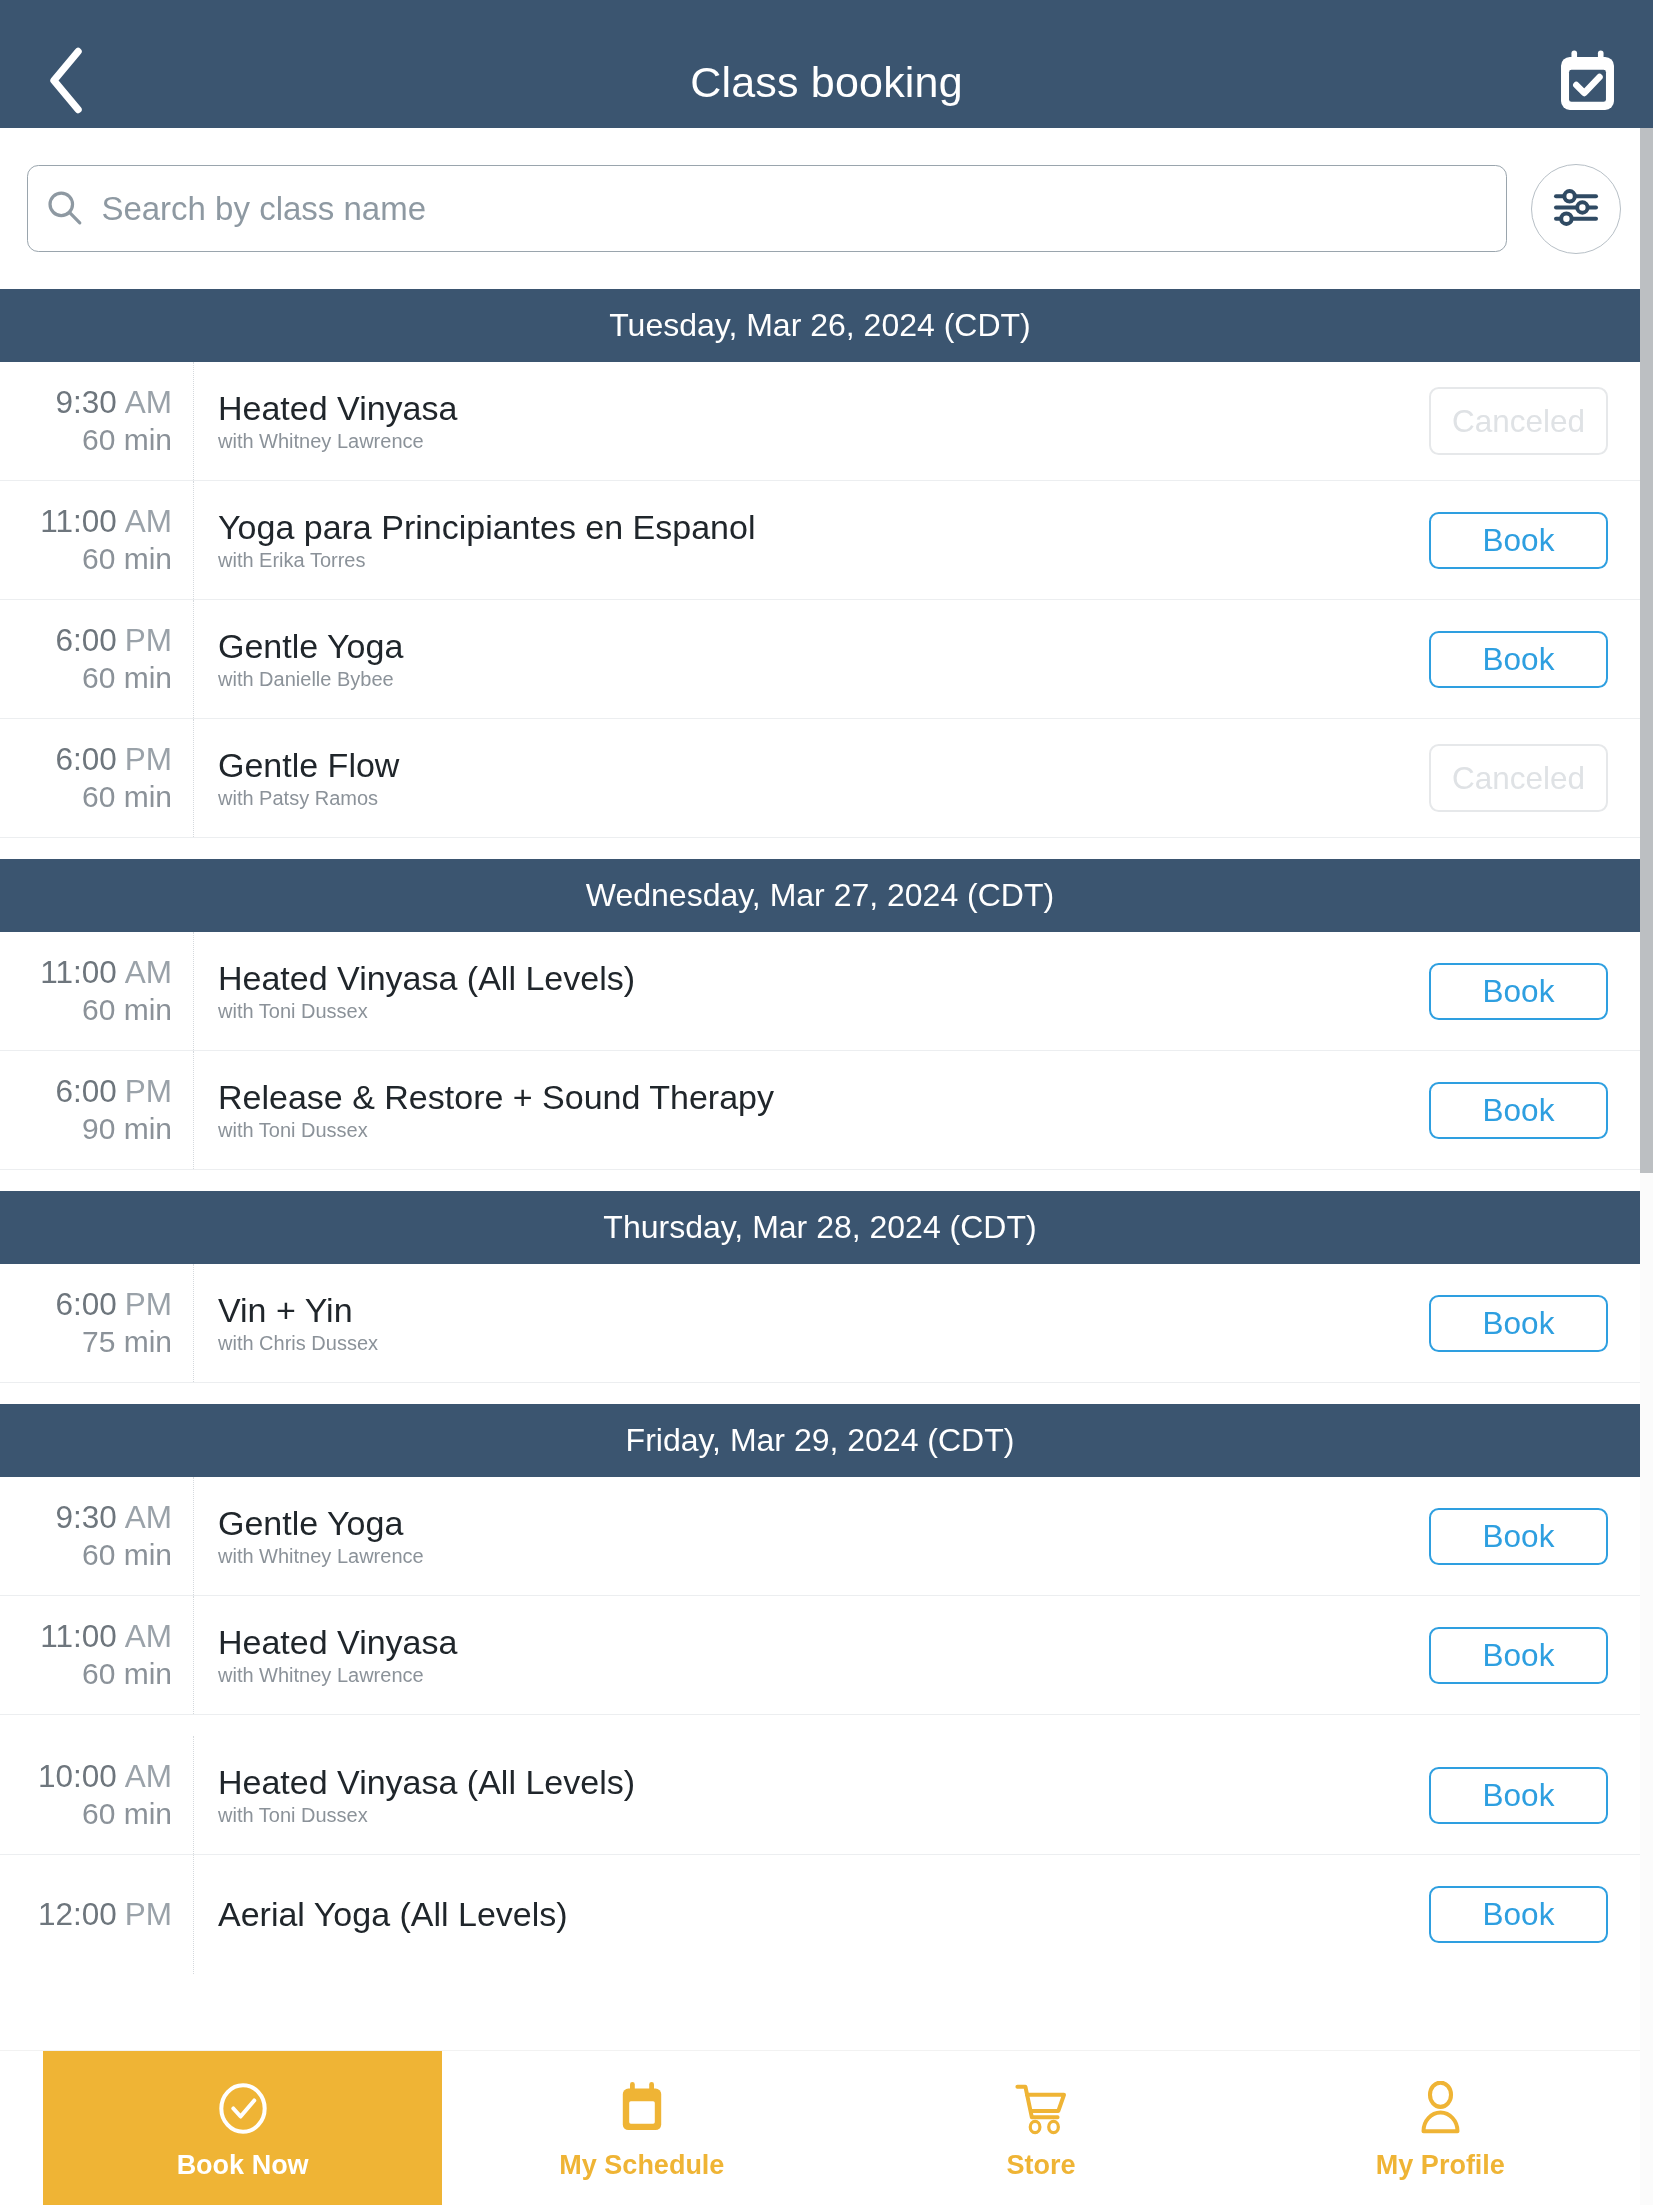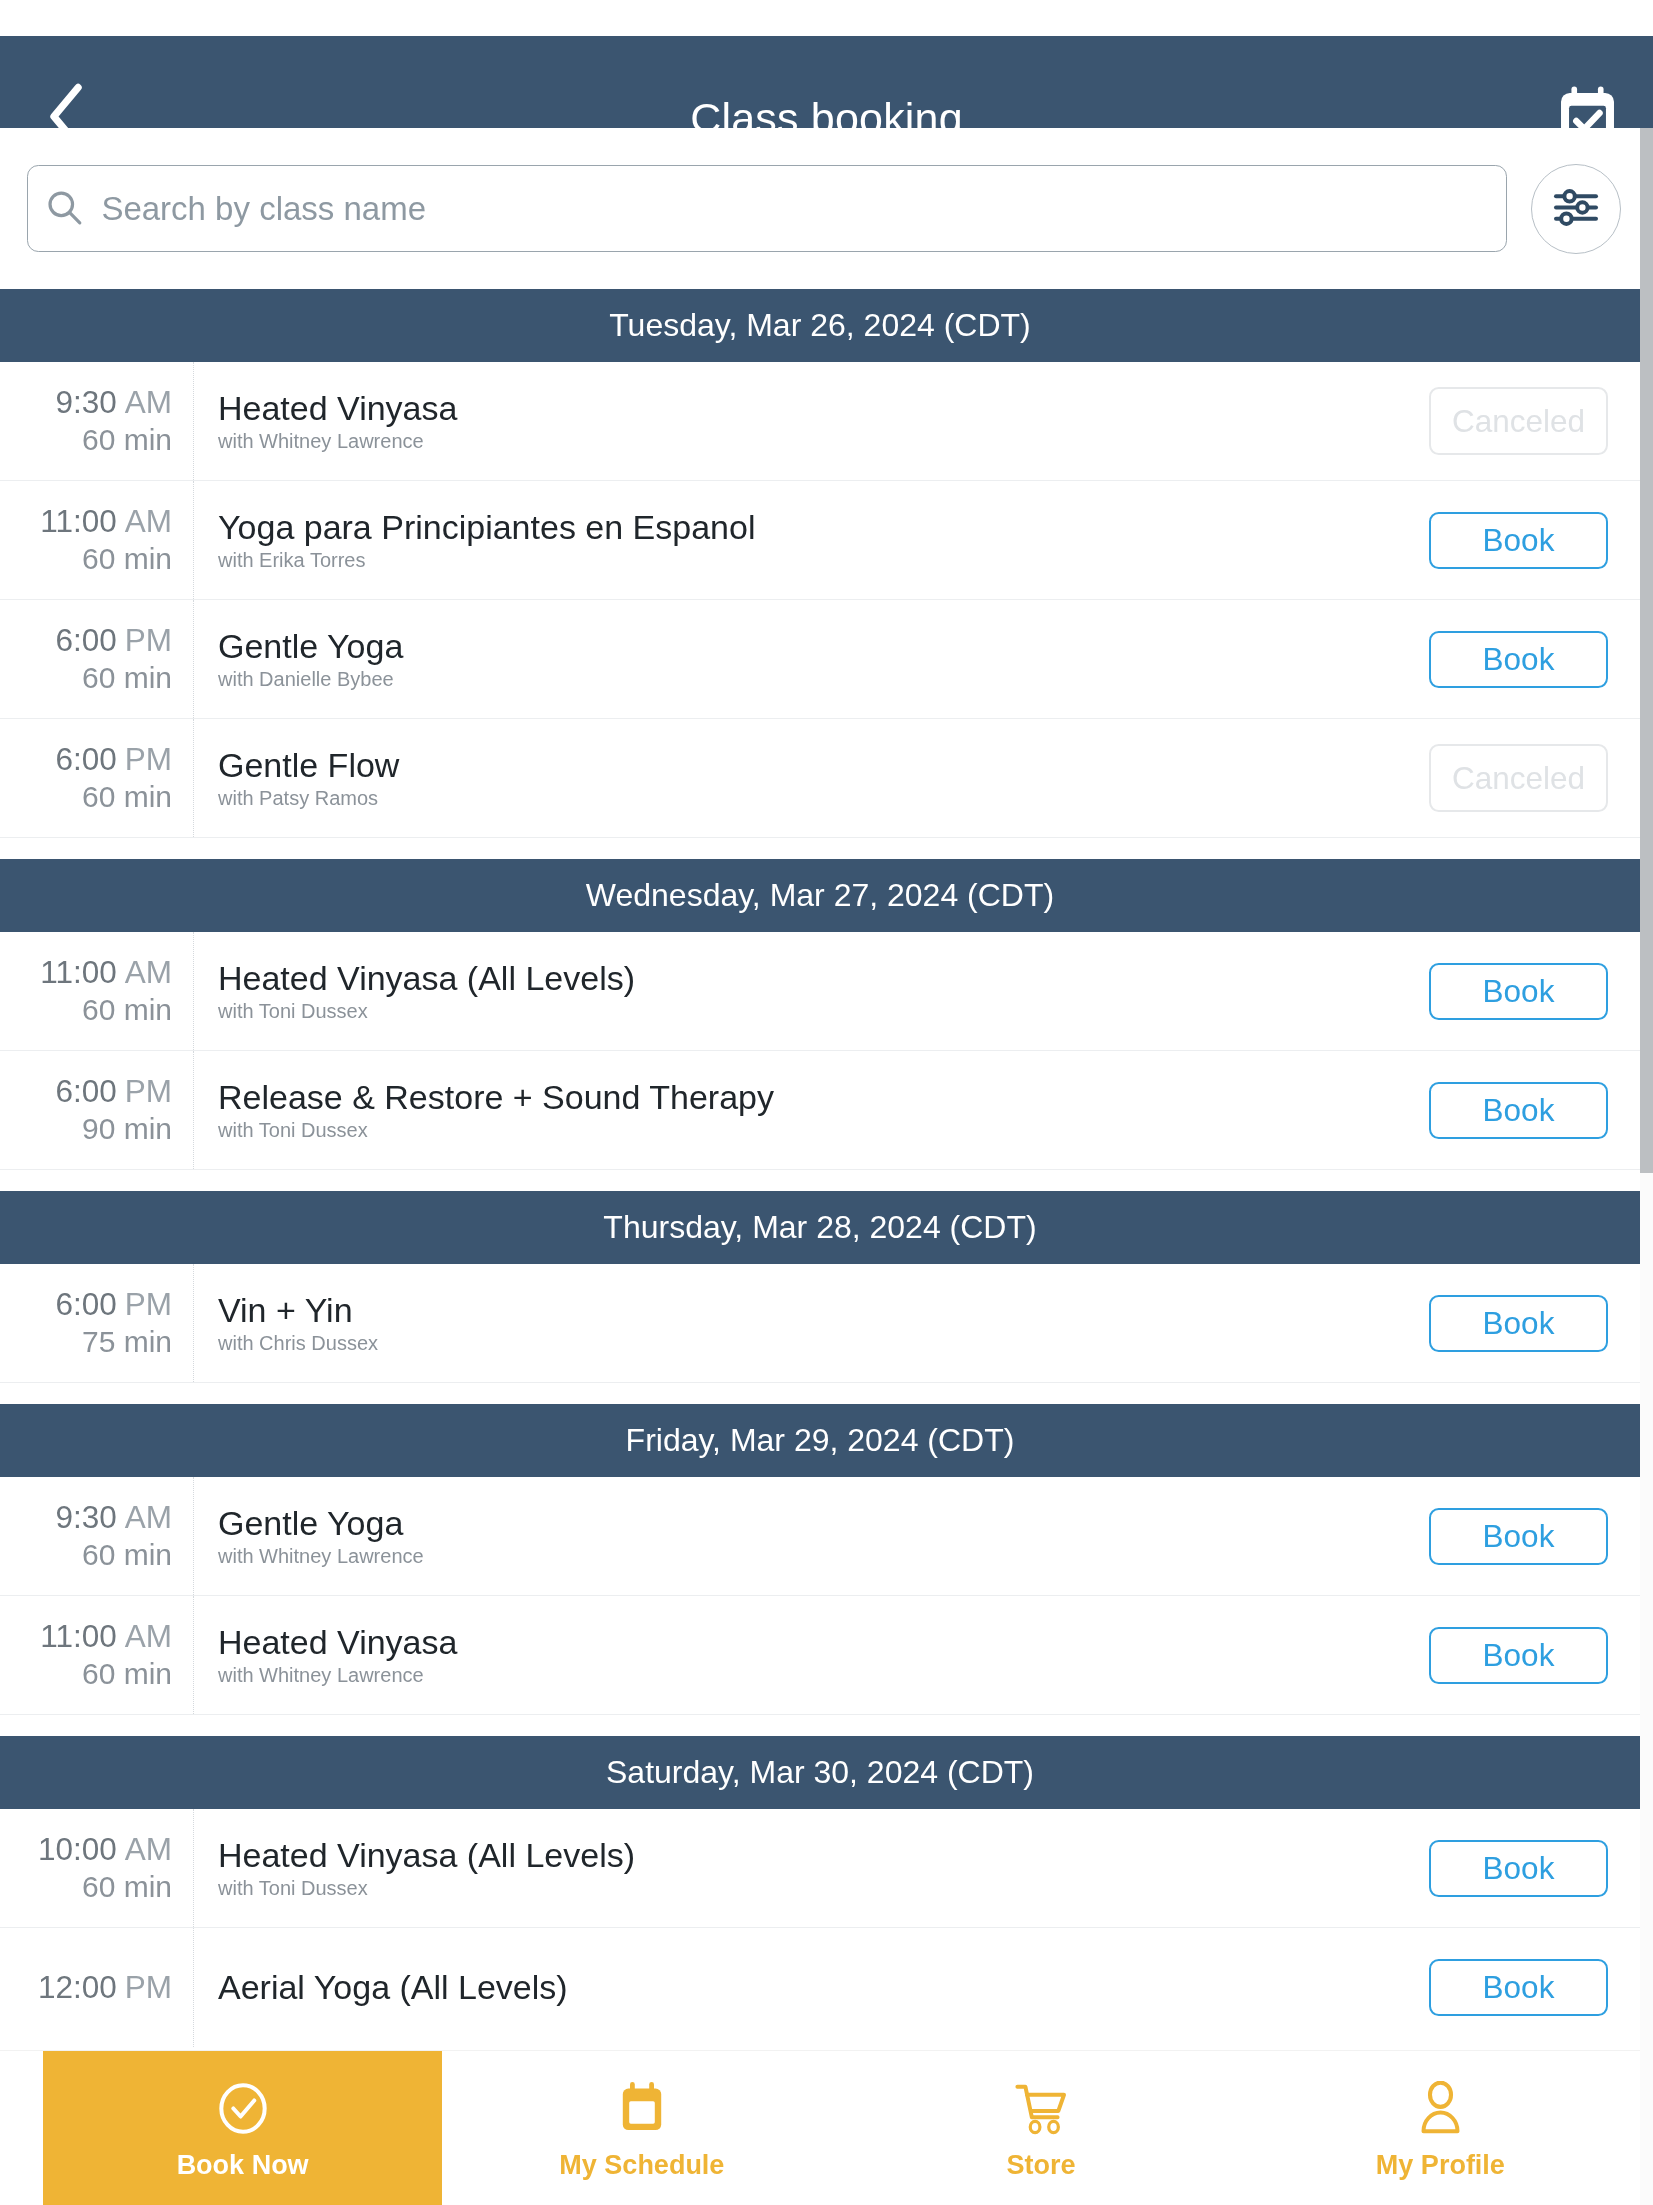--- a/index.html
+++ b/index.html
@@ -22,21 +22,20 @@
   
   .app-header {
     position: absolute;
     top: 0; left: 0;
     width: 1653px;
     height: 164px;
     background: #3B5570;
     display: flex;
     align-items: center;
     padding: 0 29px;
-    margin-top: 36px;
   }
   .back-btn {
     width: 74px; height: 74px;
     display: flex; align-items: center; justify-content: center;
     flex: 0 0 auto;
     cursor: pointer;
   }
   .header-title {
     flex: 1 1 auto;
     text-align: center;
@@ -428,21 +427,20 @@
           </div>
           <div class="info-col">
             <div class="class-name">Heated Vinyasa</div>
             <div class="class-teacher">with Whitney Lawrence</div>
           </div>
           <div class="action-col">
             <div class="btn-book">Book</div>
           </div>
         </div>
         <div class="day-header-gap"></div>
-        <div class="day-header">Saturday, Mar 30, 2024 (CDT)</div>
         <div class="class-row">
           <div class="time-col">
             <div class="time-val"><span>10:00</span><span class="ampm">AM</span></div>
             <div class="dur-val">60 min</div>
           </div>
           <div class="info-col">
             <div class="class-name">Heated Vinyasa (All Levels)</div>
             <div class="class-teacher">with Toni Dussex</div>
           </div>
           <div class="action-col">

